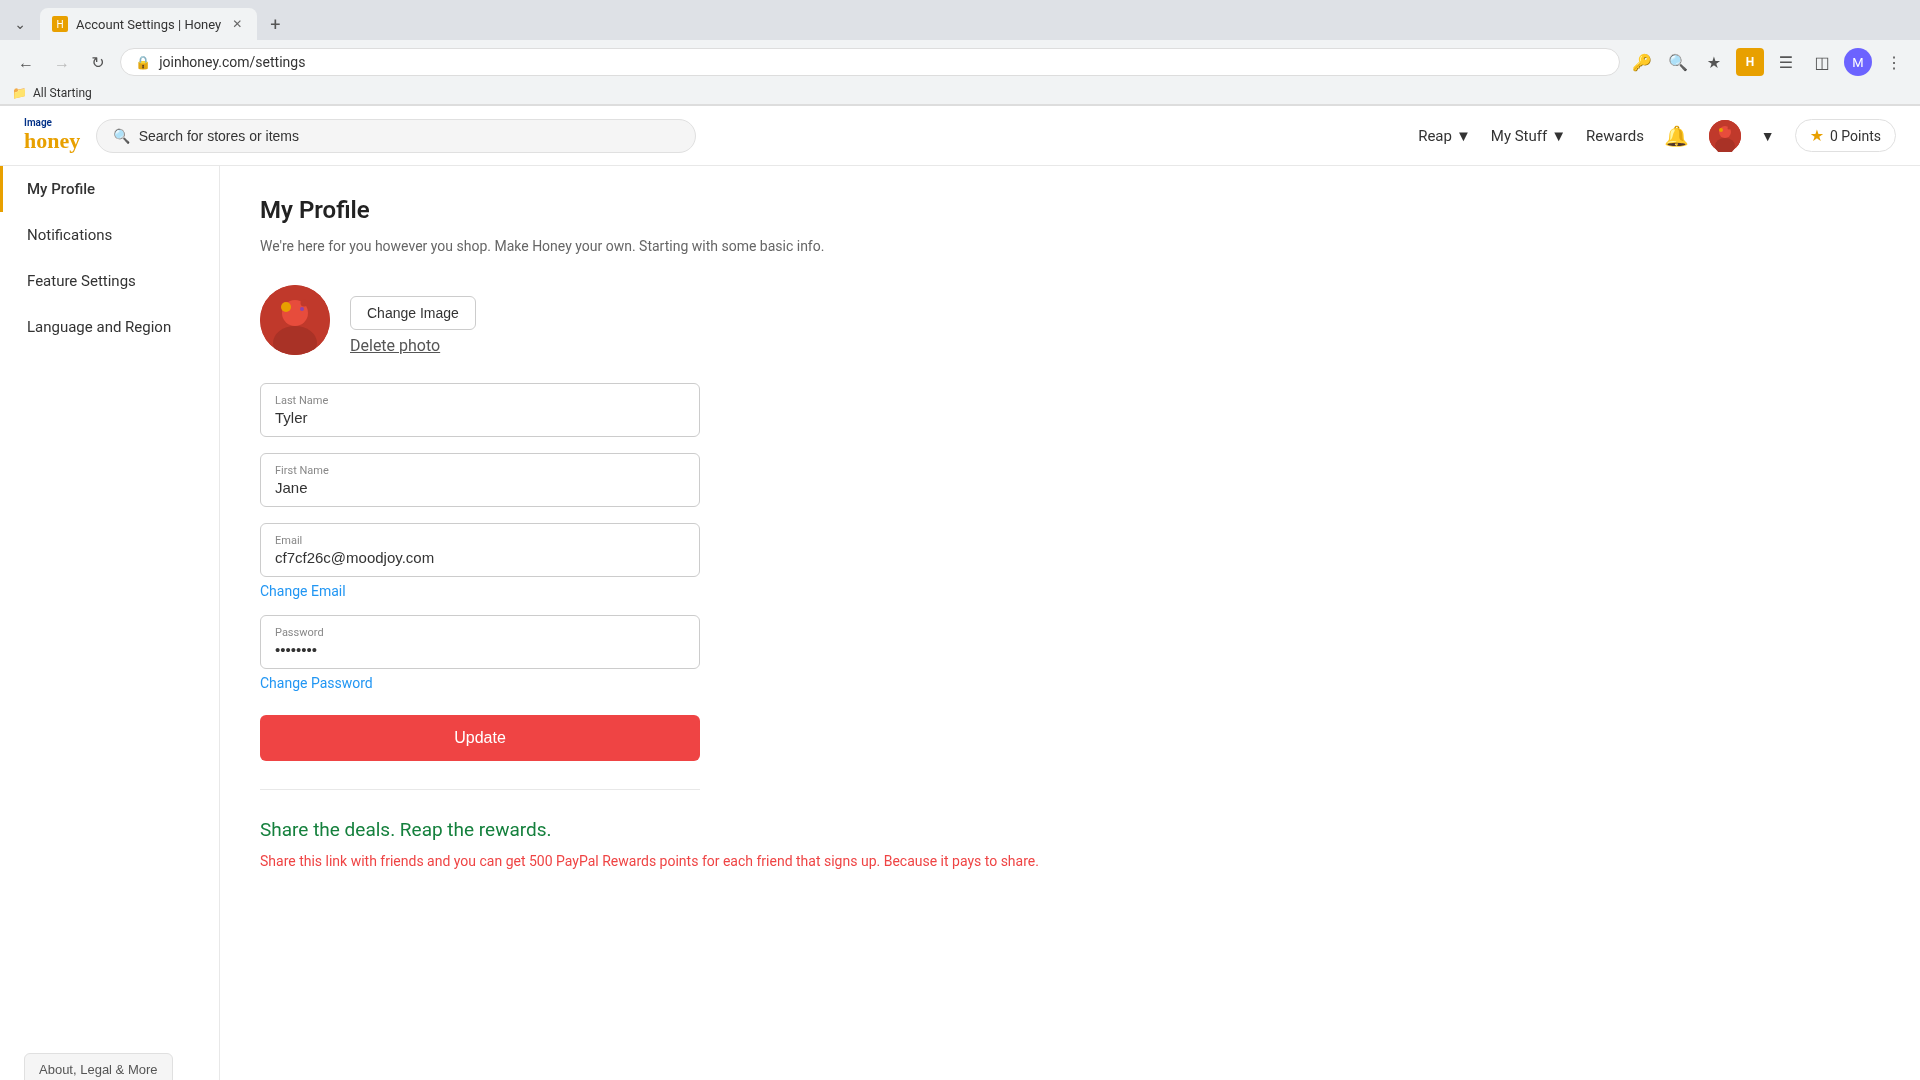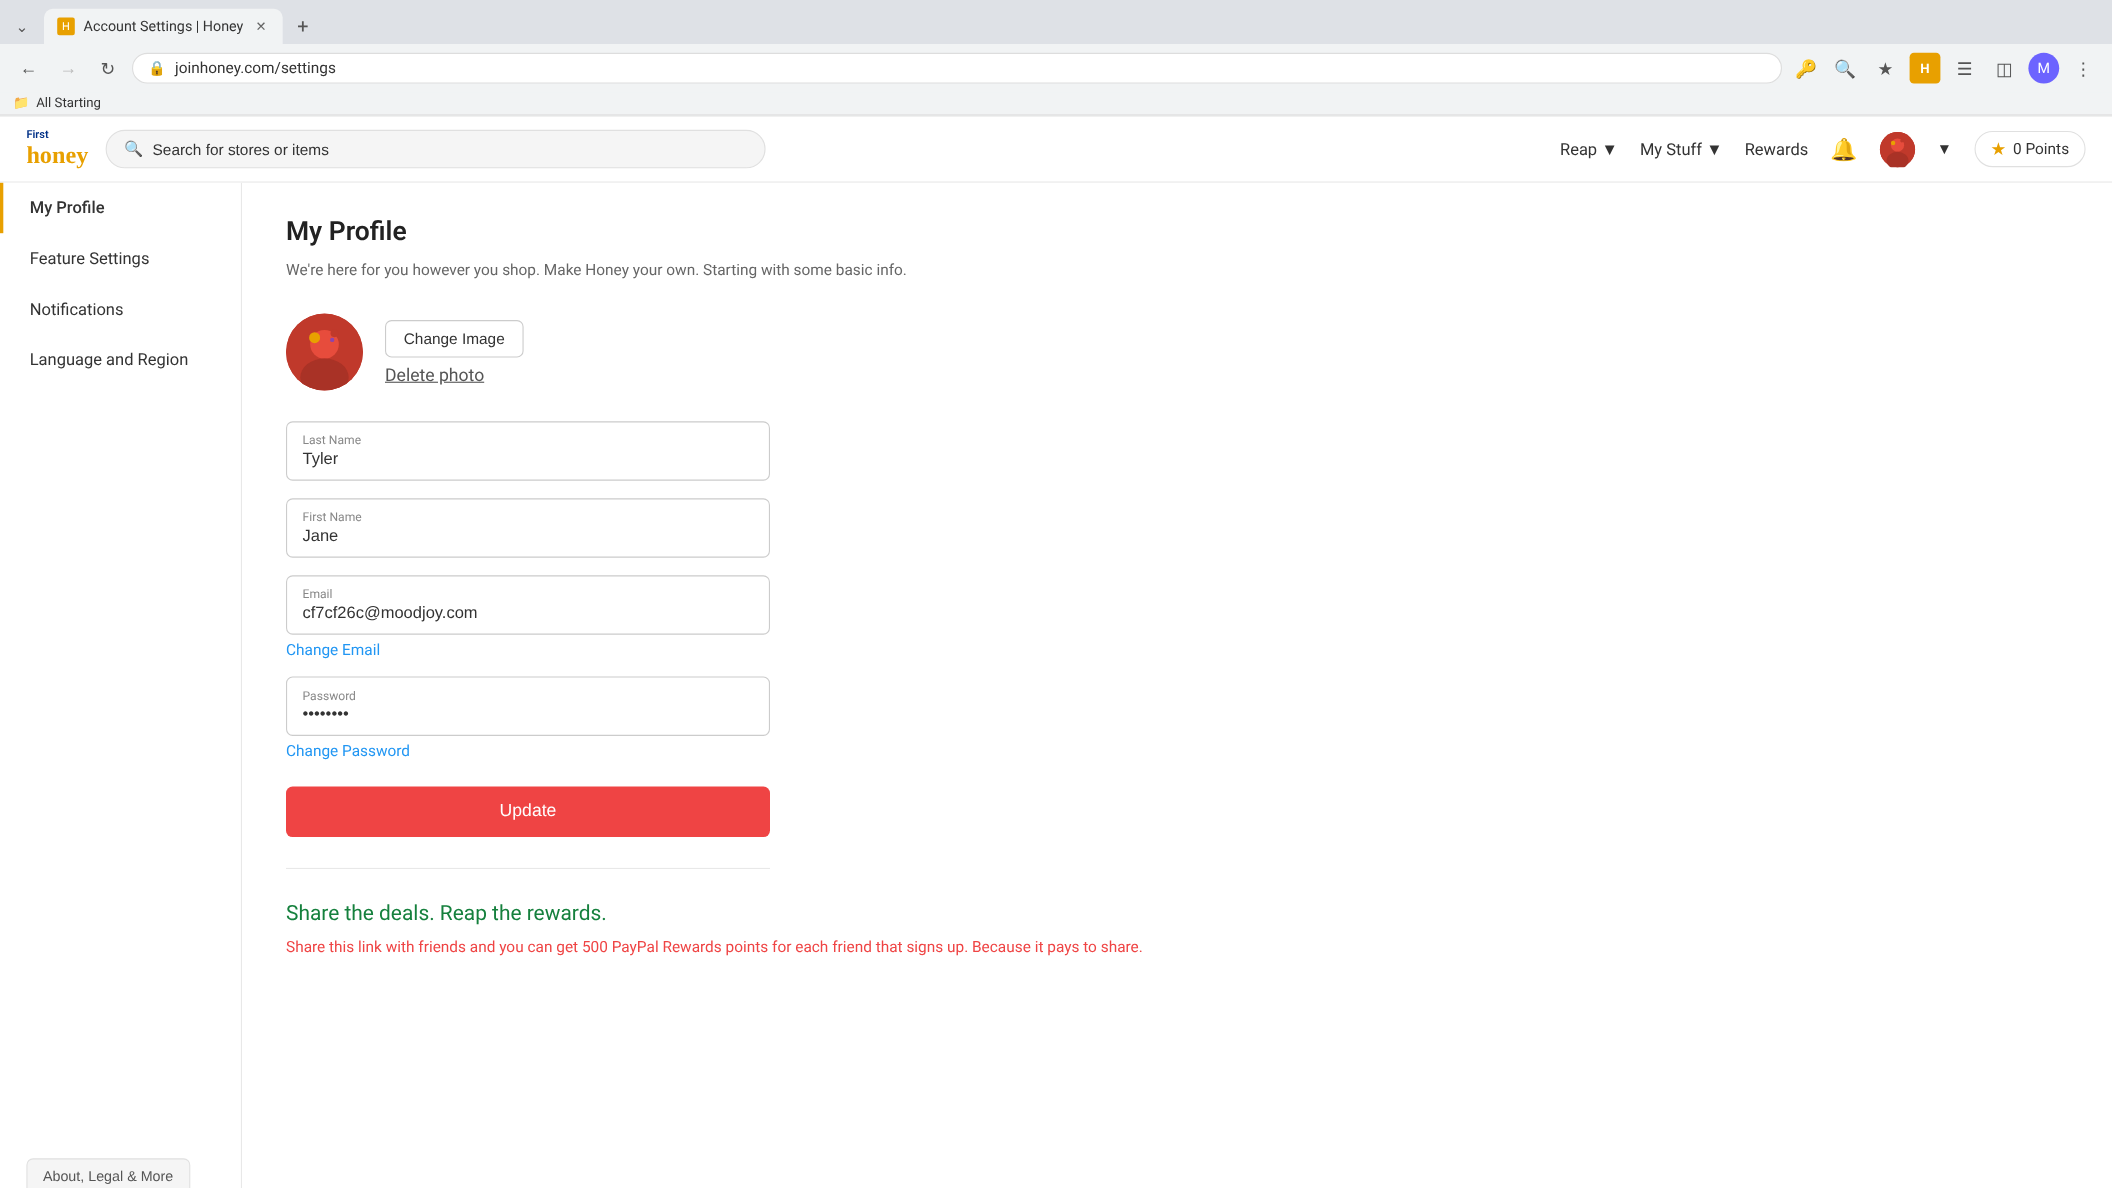--- a/index.html
+++ b/index.html
@@ -50,21 +50,21 @@
     .sidebar-item { padding: 14px 24px; font-size: 15px; color: #333; cursor: pointer; border-left: 3px solid transparent; }
     .sidebar-item.active { border-left: 3px solid #e8a000; color: #333; font-weight: 500; }
     .sidebar-bottom { padding: 16px 24px; margin-top: auto; }
     .about-btn { background: #f5f5f5; border: 1px solid #e0e0e0; border-radius: 6px; padding: 8px 14px; font-size: 13px; color: #555; cursor: pointer; }
 
     
     .content { flex: 1; overflow-y: auto; padding: 30px 40px; }
     .page-title { font-size: 24px; font-weight: 600; color: #222; margin-bottom: 12px; }
     .page-desc { font-size: 14px; color: #666; margin-bottom: 28px; line-height: 1.5; }
 
-    .profile-image-section { display: flex; align-items: center; gap: 20px; margin-bottom: 28px; }
+    .profile-image-section { display: flex; align-items: flex-end; gap: 20px; margin-bottom: 28px; }
     .profile-avatar { width: 70px; height: 70px; border-radius: 50%; background: #c0392b; overflow: hidden; display: flex; align-items: center; justify-content: center; }
     .change-image-btn { border: 1px solid #ccc; background: #fff; border-radius: 6px; padding: 8px 16px; font-size: 14px; color: #333; cursor: pointer; }
     .delete-photo-link { font-size: 16px; color: #555; text-decoration: underline; cursor: pointer; margin-top: 6px; display: inline-block; }
 
     .form-group { margin-bottom: 16px; max-width: 440px; }
     .form-field { border: 1px solid #ccc; border-radius: 6px; padding: 10px 14px; width: 100%; position: relative; }
     .form-field label { display: block; font-size: 11px; color: #888; margin-bottom: 2px; }
     .form-field input { border: none; outline: none; width: 100%; font-size: 15px; color: #333; background: transparent; }
 
     .link-action { font-size: 14px; color: #2196F3; cursor: pointer; margin-top: 6px; display: inline-block; }
@@ -116,21 +116,21 @@
     <span class="bookmark-icon">📁</span>
     <span>All Starting</span>
   </div>
 </div>
 
 <div class="app">
 
   <div class="top-nav">
     <div class="logo">
       <div>
-        <div class="logo-paypal">First</div>
+        <div class="logo-paypal">Image</div>
         <div class="logo-honey">honey</div>
       </div>
     </div>
     <div class="search-bar">
       <span class="search-icon">🔍</span>
       <input type="text" placeholder="Search for stores or items" value="Search for stores or items" style="">
     </div>
     <div class="nav-right">
       <div class="nav-item">
         <span>Reap</span>
@@ -162,24 +162,24 @@
   </div>
 
   <div class="main">
 
     <div class="sidebar-wrapper">
       <div>
         <div class="sidebar-item active">
           <span>My Profile</span>
         </div>
         <div class="sidebar-item">
+          <span>Notifications</span>
+        </div>
+        <div class="sidebar-item">
           <span>Feature Settings</span>
-        </div>
-        <div class="sidebar-item">
-          <span>Notifications</span>
         </div>
         <div class="sidebar-item">
           <span>Language and Region</span>
         </div>
       </div>
       <div class="sidebar-bottom">
         <button class="about-btn">
           <span>About, Legal &amp; More</span>
         </button>
       </div>

